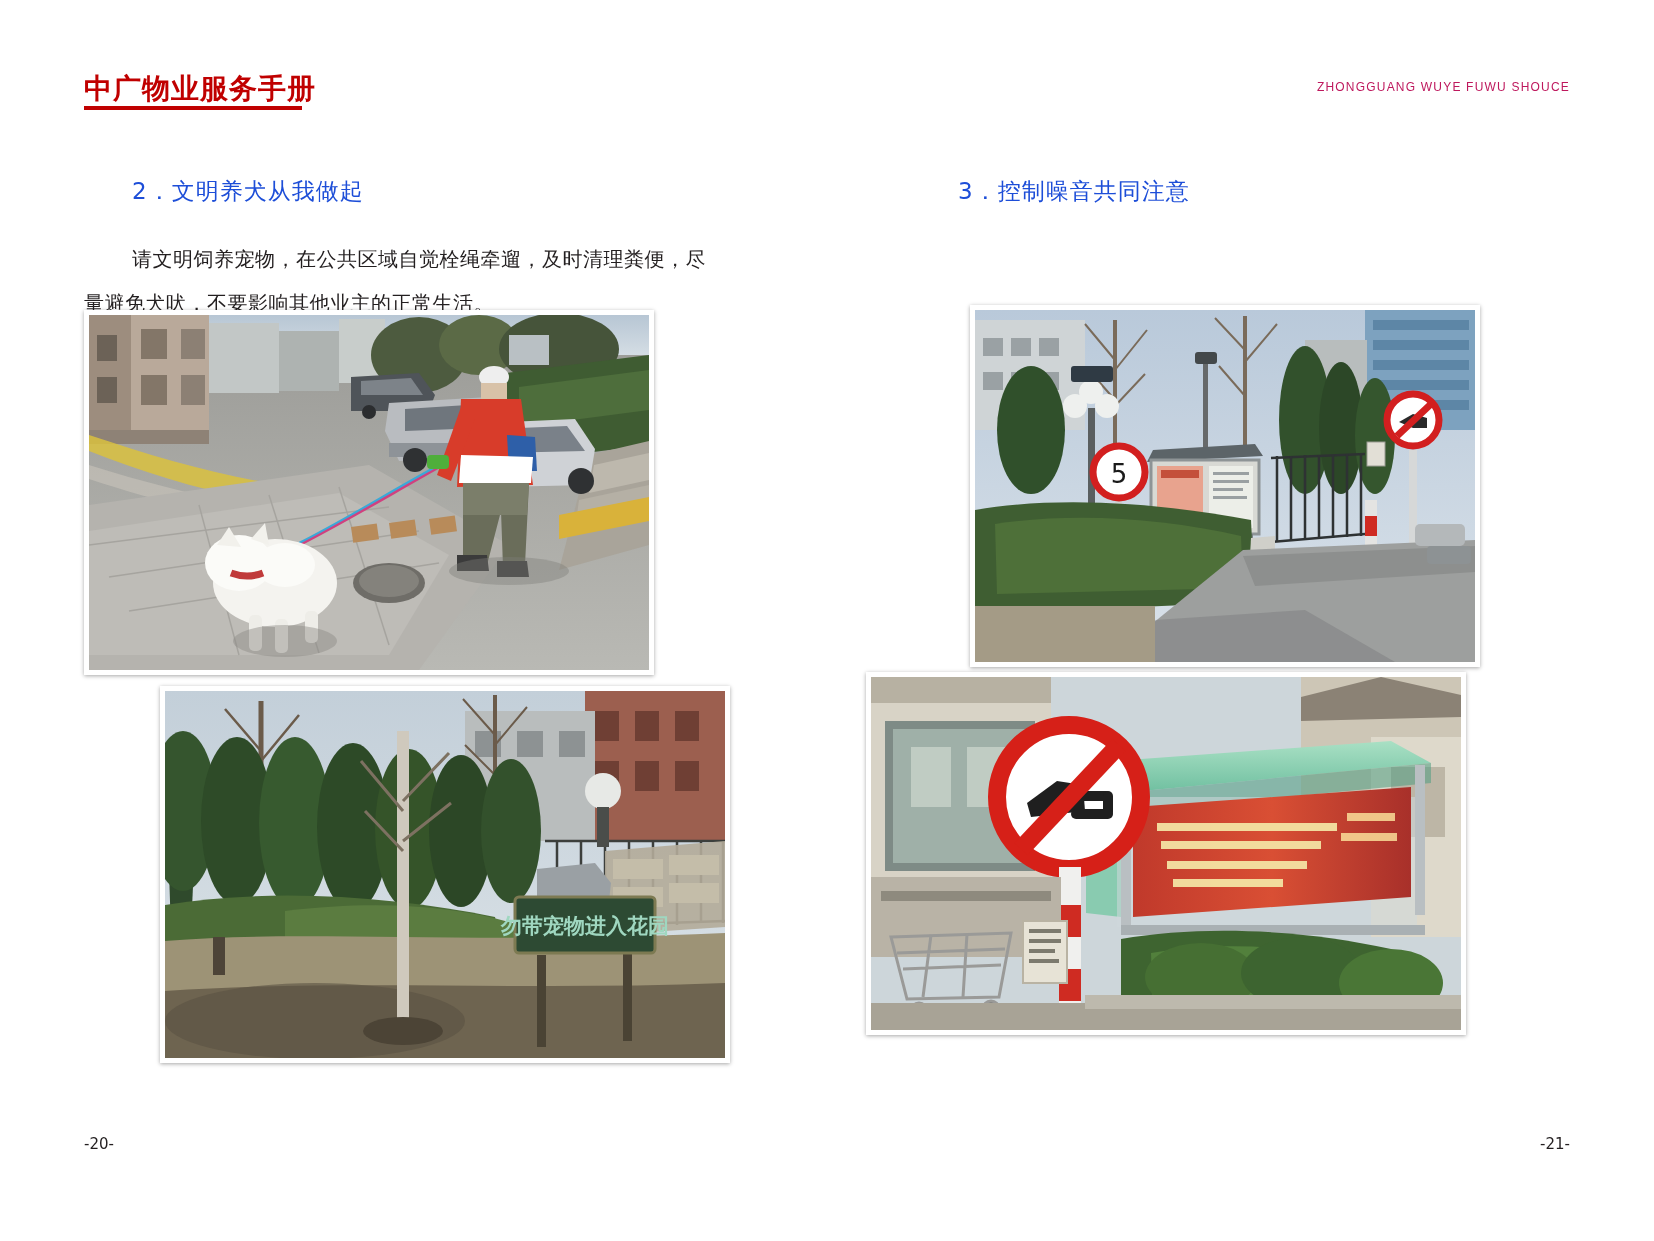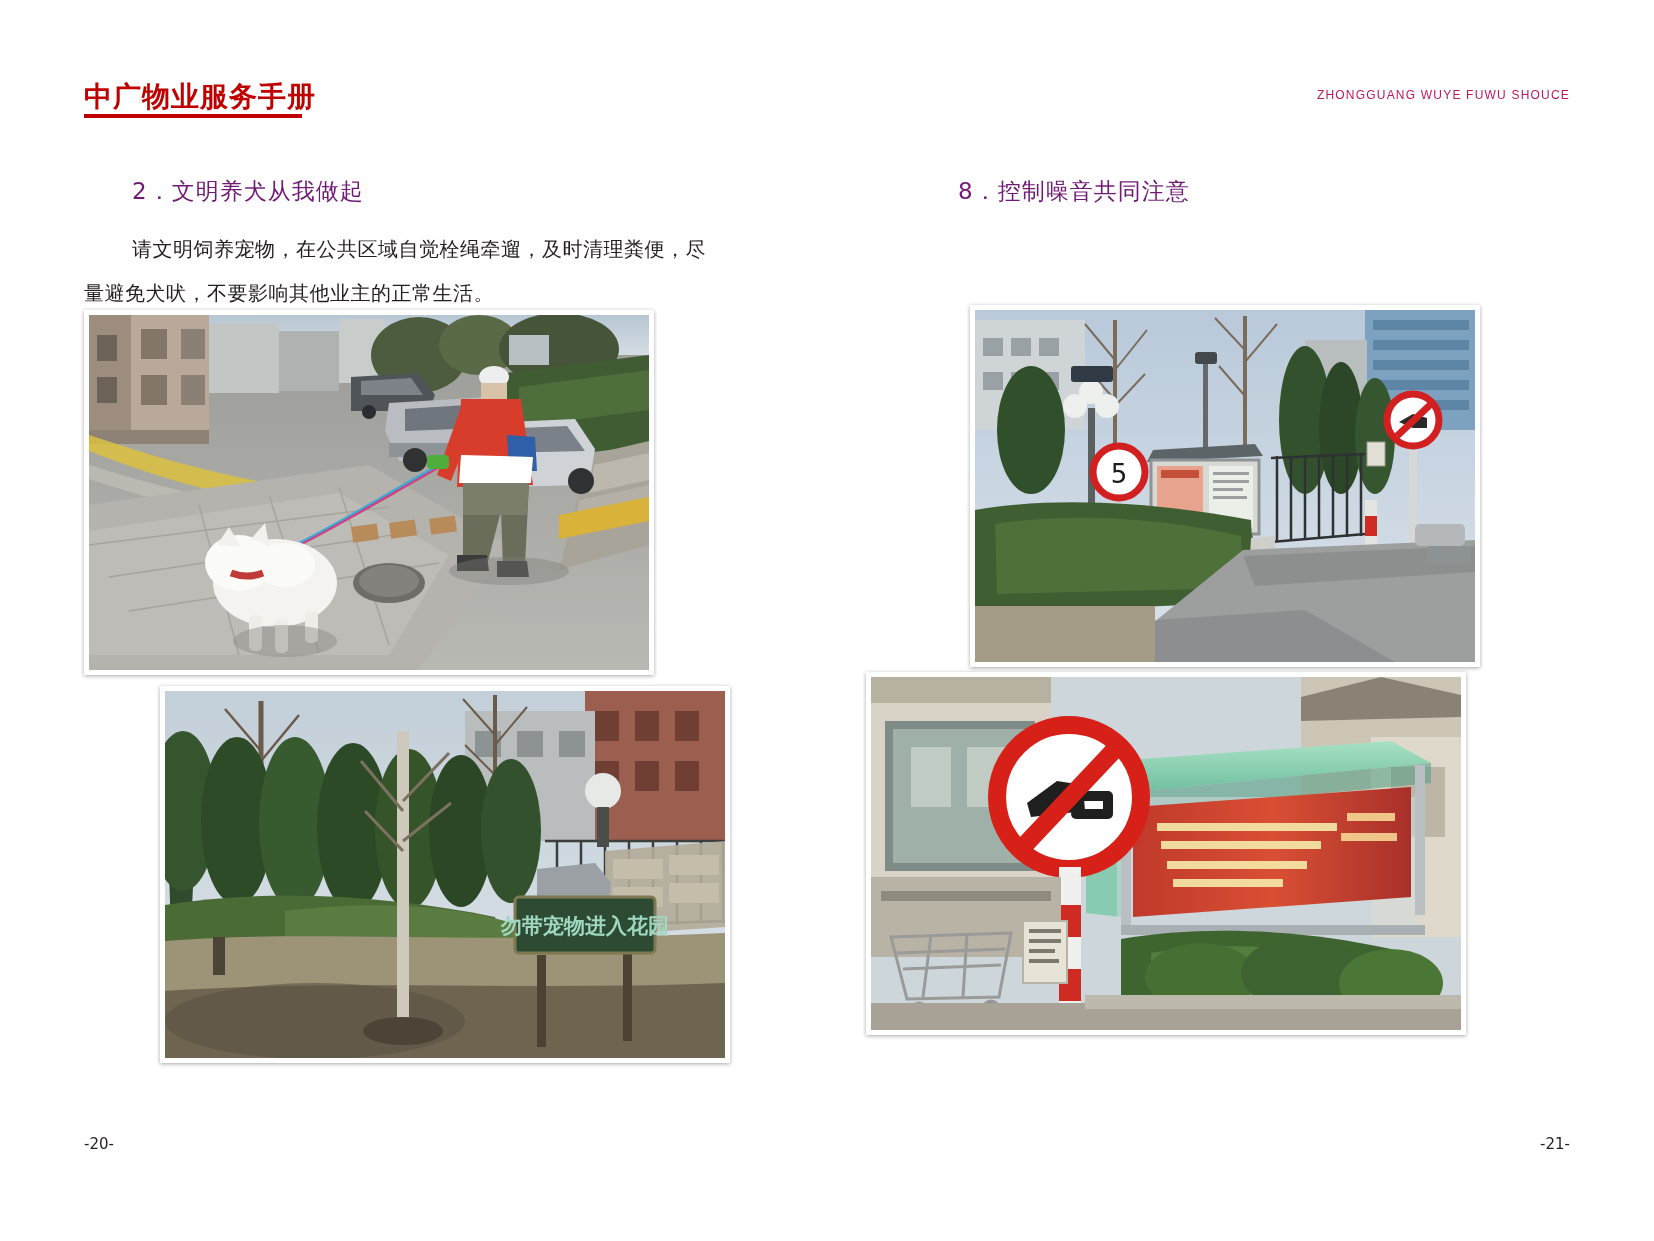--- a/index.html
+++ b/index.html
@@ -12,21 +12,21 @@
     height: 1241px;
     font-family: "Liberation Sans", sans-serif;
     color: #231f20;
     position: relative;
     overflow: hidden;
   }
 
   
   .header {
     position: absolute;
-    top: 78px;
+    top: 70px;
     left: 0;
     width: 100%;
     height: 40px;
     text-align: right;
   }
   .brand {
     position: absolute;
     left: 84px;
     top: 0;
     font-family: "DejaVu Sans", sans-serif;
@@ -60,22 +60,22 @@
     top: 176px;
     width: 640px;
   }
   .col-left { left: 84px; }
   .col-right { left: 910px; }
 
   .sec-title {
     font-family: "DejaVu Sans", sans-serif;
     font-size: 23px;
     font-weight: normal;
-    color: #701a75;
-    margin: 0 0 20px 0;
+    color: #1d4ed8;
+    margin: 0 0 30px 0;
     padding-left: 48px;
     letter-spacing: 1px;
     white-space: nowrap;
   }
   .sec-body {
     font-family: "DejaVu Sans", sans-serif;
     font-size: 20px;
     line-height: 44px;
     color: #231f20;
     margin: 0;
@@ -323,21 +323,21 @@
       <rect x="458" y="258" width="9" height="92" fill="#4a4334"></rect>
       <rect x="350" y="206" width="140" height="56" rx="4" fill="#2d4a33" stroke="#7d7a52" stroke-width="3"></rect>
       <text x="420" y="242" font-size="21" fill="#9fd7c0" text-anchor="middle" font-family="DejaVu Sans, sans-serif">勿带宠物进入花园</text>
     </g>
 
     <rect x="48" y="246" width="12" height="38" fill="#4d4438"></rect>
   </svg>
 </div>
 
 <div class="col col-right">
-  <h2 class="sec-title">8．控制噪音共同注意</h2>
+  <h2 class="sec-title">3．控制噪音共同注意</h2>
 </div>
 
 <div class="photo ph-gate">
   <svg viewBox="0 0 500 352" preserveAspectRatio="none">
     <defs>
       <linearGradient id="gtSky" x1="0" y1="0" x2="0" y2="1">
         <stop offset="0" stop-color="#b9c9da"></stop>
           <stop offset="1" stop-color="#dbe3ea"></stop>
       </linearGradient>
     </defs>

